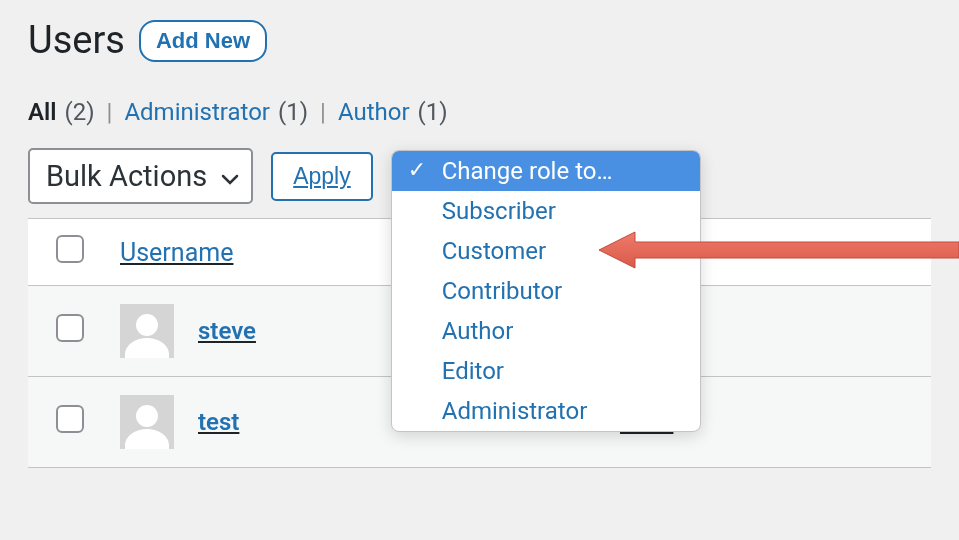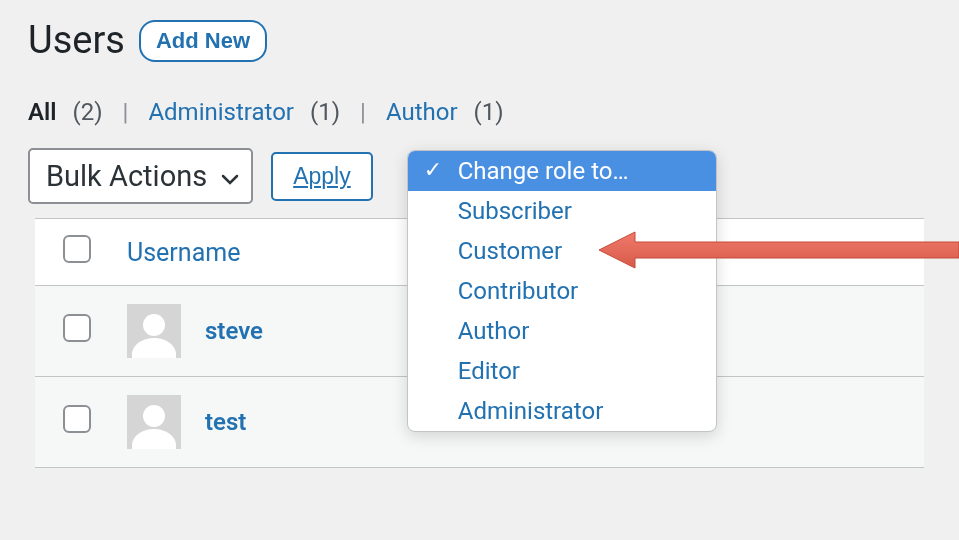--- a/index.html
+++ b/index.html
@@ -31,21 +31,21 @@
       font-weight: 600;
       padding: 6px 15px;
       border-radius: 16px;
       cursor: pointer;
     }
     .filters {
       padding: 36px 28px 16px 28px;
       font-size: 24px;
       display: flex;
       align-items: flex-start;
-      gap: 16px;
+      gap: 8px;
     }
     .filter-link {
       color: #2271b1;
       cursor: pointer;
     }
     .filter-link.active {
       color: #1d2327;
       font-weight: 600;
     }
     .filter-count {
@@ -87,21 +87,21 @@
       border-radius: 5px;
       cursor: pointer;
       text-decoration: underline;
     }
     .role-dropdown-wrap {
       position: relative;
     }
     .dropdown-menu {
       position: absolute;
       top: -2px;
-      left: 16px;
+      left: 0;
       background: #fff;
       border: 1px solid #c3c4c7;
       border-radius: 8px;
       box-shadow: 0 4px 16px rgba(0,0,0,0.15);
       min-width: 310px;
       overflow: hidden;
       z-index: 10;
     }
     .dropdown-item {
       padding: 6px 18px 6px 50px;
@@ -201,21 +201,22 @@
     .name-cell {
       color: #1d2327;
     }
     .annotation-arrow {
       position: absolute;
       right: 0;
       top: 230px;
       z-index: 20;
     }
     .table-wrap {
-      padding: 0 35px;
+      padding: 0 28px;
+      text-decoration: underline;
     }
     .th-username { width: 500px; }
   </style>
 </head>
 <body>
 
 <div class="header">
   <h1 class="page-title">Users</h1>
   <button class="add-new-btn">Add New</button>
 </div>

